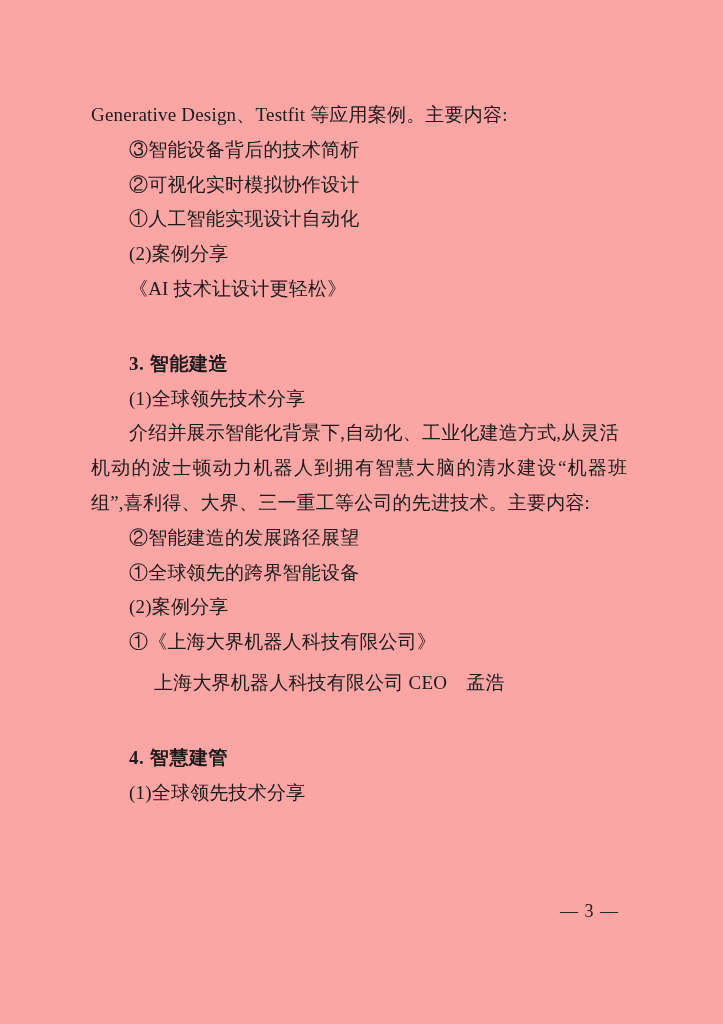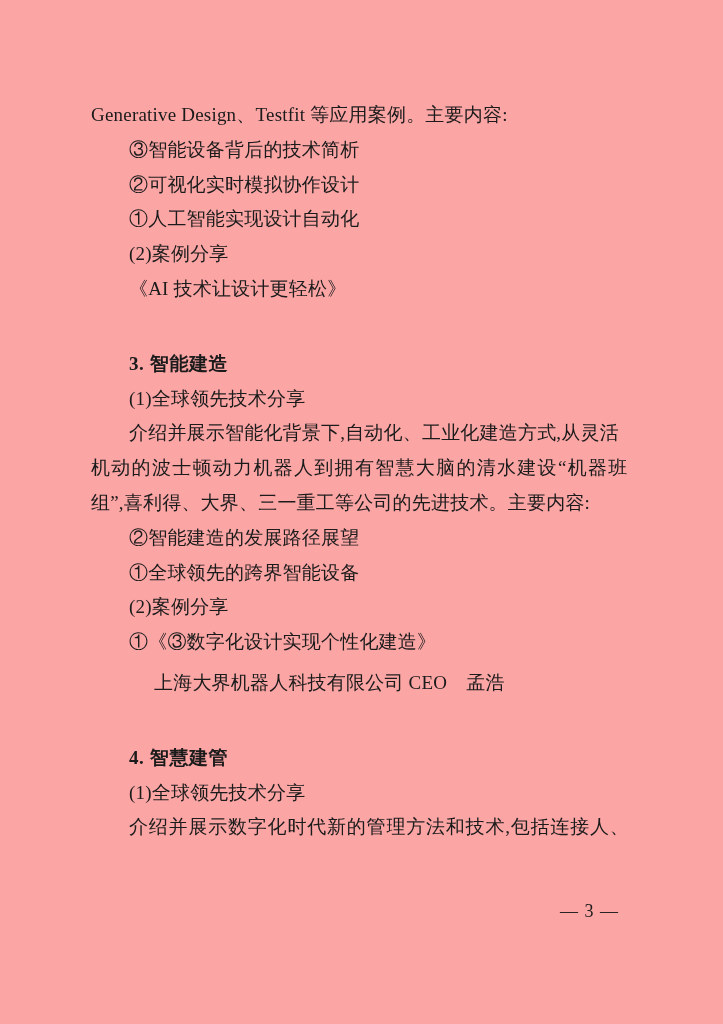--- a/index.html
+++ b/index.html
@@ -62,20 +62,19 @@
     <div class="line ind2">(2)案例分享</div>
     <div class="line ind2">《AI 技术让设计更轻松》</div>
     <div class="line ind2 head">3. 智能建造</div>
     <div class="line ind2">(1)全球领先技术分享</div>
     <div class="line ind2">介绍并展示智能化背景下,自动化、工业化建造方式,从灵活</div>
     <div class="line stretch">机动的波士顿动力机器人到拥有智慧大脑的清水建设“机器班</div>
     <div class="line">组”,喜利得、大界、三一重工等公司的先进技术。主要内容:</div>
     <div class="line ind2">②智能建造的发展路径展望</div>
     <div class="line ind2">①全球领先的跨界智能设备</div>
     <div class="line ind2">(2)案例分享</div>
-    <div class="line ind2">①《③数字化设计实现个性化建造》</div>
+    <div class="line ind2">①《上海大界机器人科技有限公司》</div>
     <div class="line ind3">上海大界机器人科技有限公司 CEO　孟浩</div>
     <div class="line ind2 head">4. 智慧建管</div>
     <div class="line ind2">(1)全球领先技术分享</div>
-    <div class="line ind2 stretch-sm">介绍并展示数字化时代新的管理方法和技术,包括连接人、</div>
   </div>
   <div class="page-number">— 3 —</div>
 </div>
 
 </body></html>

